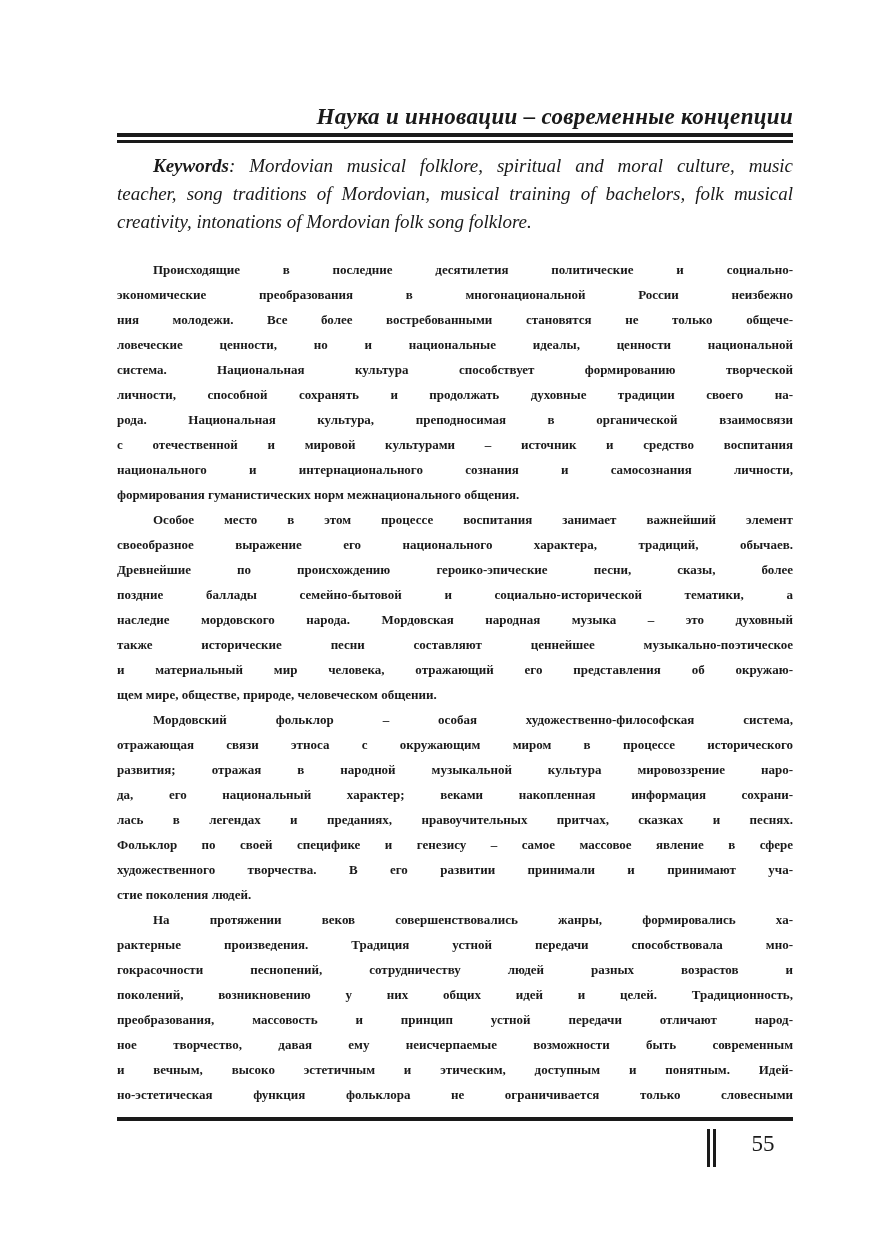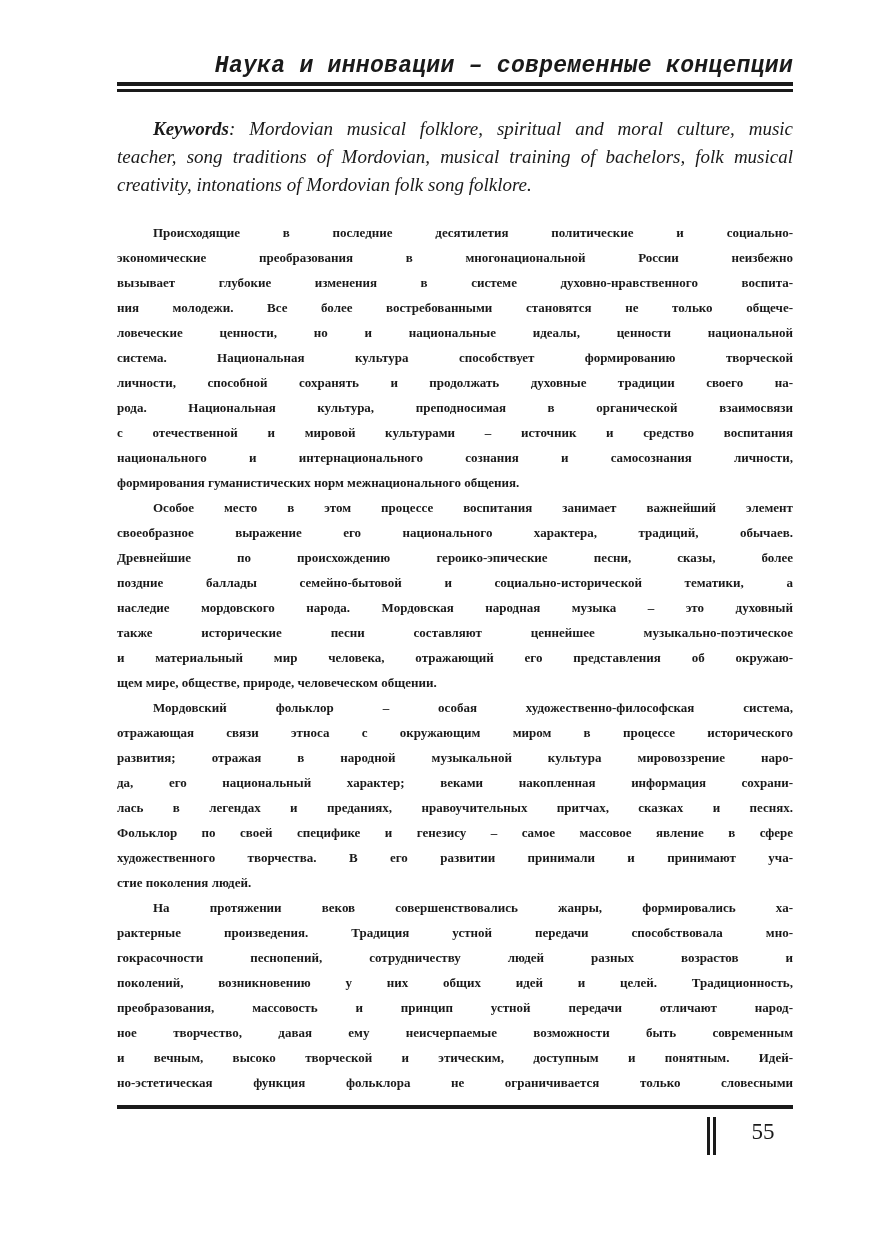--- a/index.html
+++ b/index.html
@@ -10,35 +10,34 @@
     font-family: "Liberation Serif", serif;
     color: #1a1a1a;
     overflow: hidden;
   }
   .content {
     position: absolute;
     left: 117px; top: 0;
     width: 676px;
   }
   .header-title {
-    padding-top: 54px;
+    padding-top: 105px;
     text-align: right;
     font-style: italic;
     font-weight: bold;
     font-size: 23px;
     letter-spacing: 0.3px;
     line-height: 24px;
     white-space: nowrap;
-    font-family: Liberation Mono, monospace;
   }
   .rule-a { height: 4px; background: #1a1a1a; margin-top: 4px; }
   .rule-b { height: 3px; background: #1a1a1a; margin-top: 3px; }
 
   .keywords {
-    margin-top: 23px;
+    margin-top: 9px;
     font-style: italic;
     font-size: 19px;
     line-height: 28px;
   }
   .kw-label { font-weight: bold; }
 
   .article-body {
     margin-top: 21px;
     font-weight: bold;
     font-size: 13px;
@@ -82,21 +81,20 @@
       <div>
           <div class="line">teacher, song traditions of Mordovian, musical training of bachelors, folk musical</div>
           <div class="line lastline">creativity, intonations of Mordovian folk song folklore.</div>
         </div>
     </div>
 
     <div class="article-body">
         <div class="para">
           <div class="line first">Происходящие в последние десятилетия политические и социально-</div>
           <div class="line">экономические преобразования в многонациональной России неизбежно</div>
-          <div class="line">вызывает глубокие изменения в системе духовно-нравственного воспита-</div>
           <div class="line">ния молодежи. Все более востребованными становятся не только общече-</div>
           <div class="line">ловеческие ценности, но и национальные идеалы, ценности национальной</div>
           <div class="line">система. Национальная культура способствует формированию творческой</div>
           <div class="line">личности, способной сохранять и продолжать духовные традиции своего на-</div>
           <div class="line">рода. Национальная культура, преподносимая в органической взаимосвязи</div>
           <div class="line">с отечественной и мировой культурами – источник и средство воспитания</div>
           <div class="line">национального и интернационального сознания и самосознания личности,</div>
           <div class="line lastline">формирования гуманистических норм межнационального общения.</div>
         </div>
         <div class="para">
@@ -119,21 +117,21 @@
           <div class="line">художественного творчества. В его развитии принимали и принимают уча-</div>
           <div class="line lastline">стие поколения людей.</div>
         </div>
         <div class="para">
           <div class="line first">На протяжении веков совершенствовались жанры, формировались ха-</div>
           <div class="line">рактерные произведения. Традиция устной передачи способствовала мно-</div>
           <div class="line">гокрасочности песнопений, сотрудничеству людей разных возрастов и</div>
           <div class="line">поколений, возникновению у них общих идей и целей. Традиционность,</div>
           <div class="line">преобразования, массовость и принцип устной передачи отличают народ-</div>
           <div class="line">ное творчество, давая ему неисчерпаемые возможности быть современным</div>
-          <div class="line">и вечным, высоко творческой и этическим, доступным и понятным. Идей-</div>
+          <div class="line">и вечным, высоко эстетичным и этическим, доступным и понятным. Идей-</div>
           <div class="line">но-эстетическая функция фольклора не ограничивается только словесными</div>
         </div>
       </div>
 
     <div class="footer">
       <div class="footer-rule"></div>
       <div class="page-num-box">
         <div class="vbar"></div>
         <div class="page-num">55</div>
       </div>

